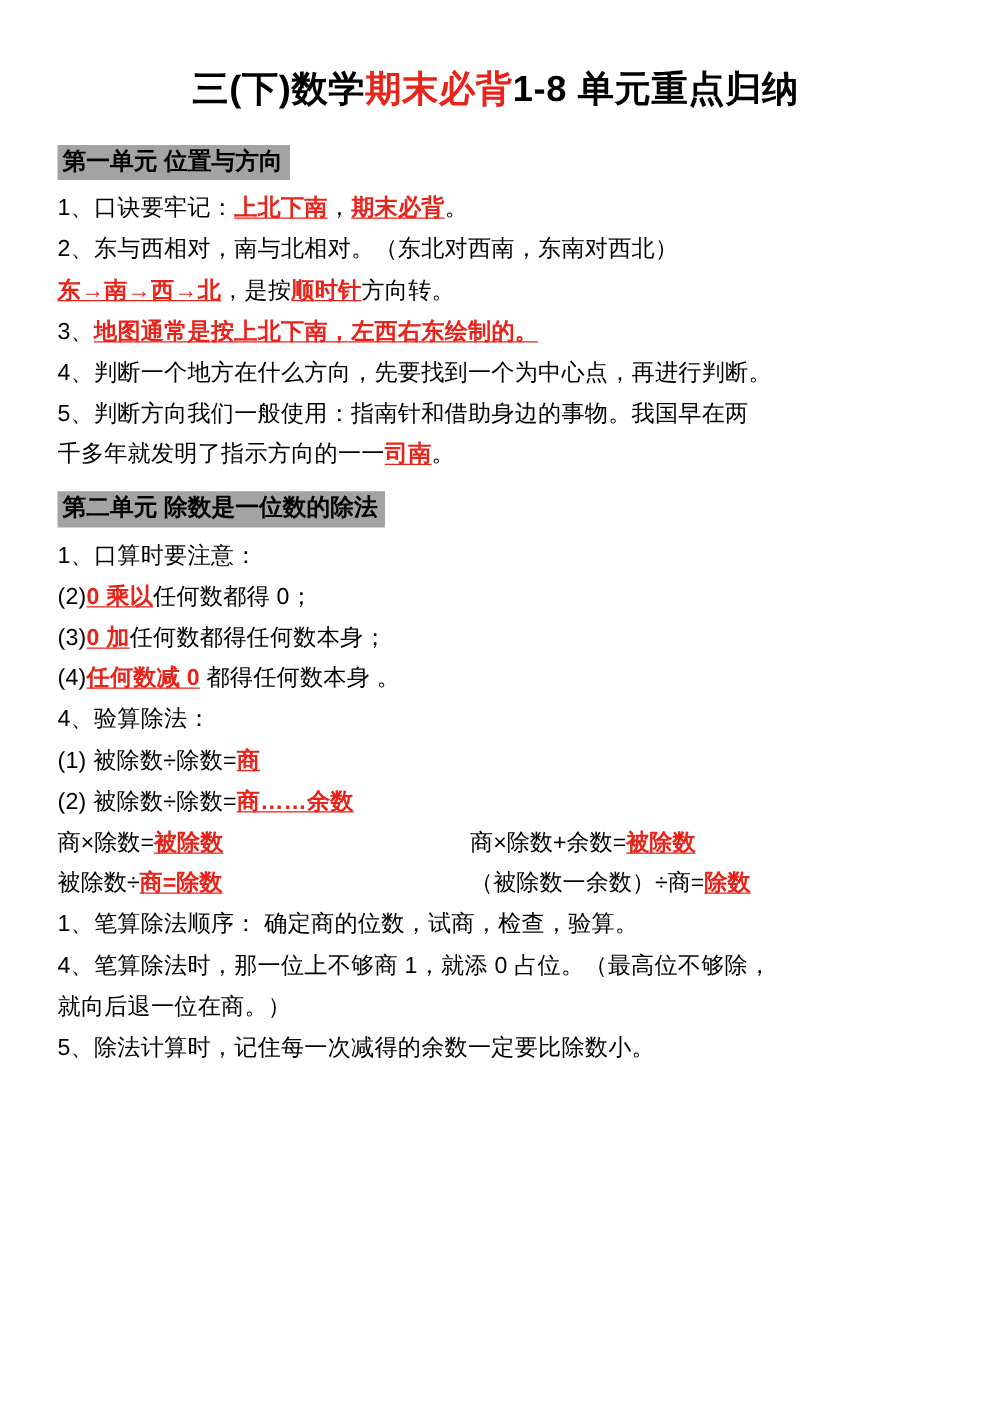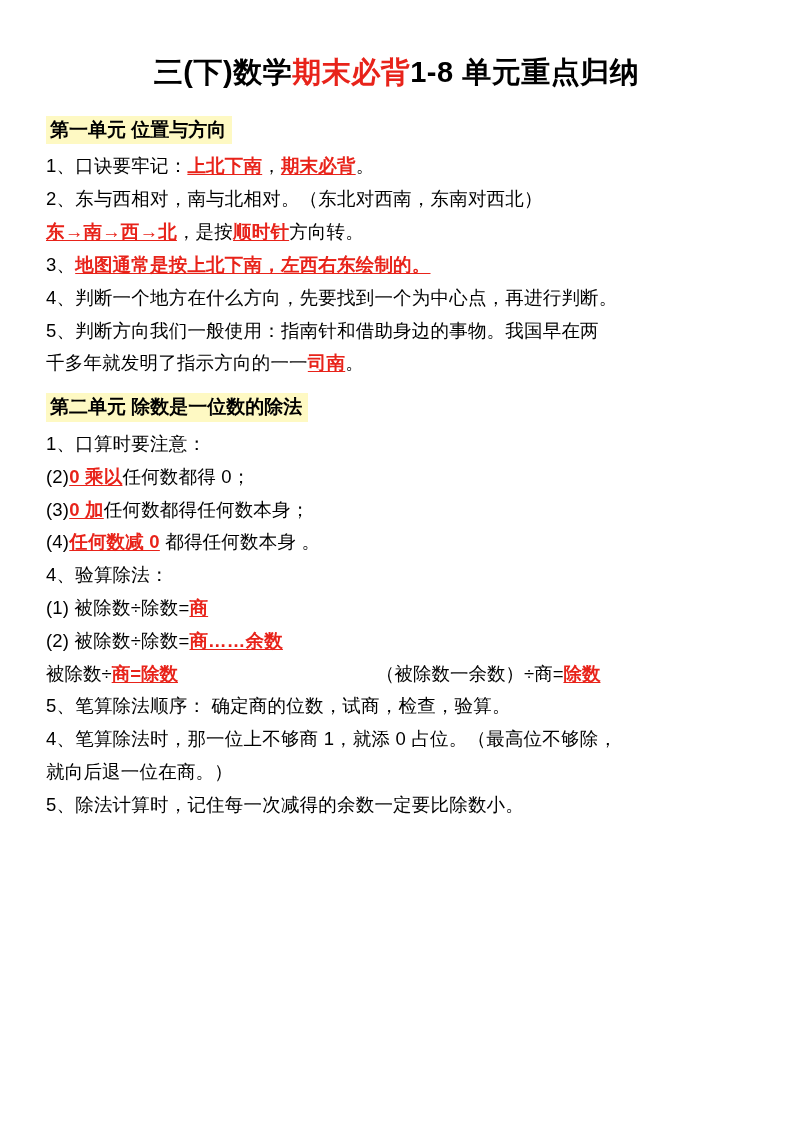--- a/index.html
+++ b/index.html
@@ -29,21 +29,21 @@
     letter-spacing: 0.5px;
     margin: 10px 0 16px 0;
     line-height: 1.3;
     white-space: nowrap;
   }
   .doc-title .red {
     color: #e8231a;
   }
   .unit-head {
     display: inline-block;
-    background: #fef9c3;
+    background: #a3a3a3;
     font-size: 19px;
     font-weight: bold;
     padding: 2px 6px 3px 4px;
     margin: 8px 0 4px 0;
     line-height: 1.25;
   }
   .unit-head-wrap {
     margin: 6px 0 2px 0;
   }
   p.line {
@@ -102,24 +102,28 @@
       <p class="line"><span>1、口算时要注意：</span></p>
       <p class="line"><span>(2)</span><span class="red-ub">0 乘以</span><span>任何数都得 0；</span></p>
       <p class="line"><span>(3)</span><span class="red-ub">0 加</span><span>任何数都得任何数本身；</span></p>
       <p class="line"><span>(4)</span><span class="red-ub">任何数减 0</span><span> 都得任何数本身 。</span></p>
       <p class="line"><span>4、验算除法：</span></p>
       <p class="line"><span>(1) 被除数÷除数=</span><span class="red-ub">商</span></p>
       <p class="line"><span>(2) 被除数÷除数=</span><span class="red-ub">商……余数</span></p>
     </div>
   <div id="sec2-formulas">
       <div class="two-col">
+        <div class="c1"><span>商×除数=</span><span class="red-ub">被除数</span></div>
+        <div class="c2"><span>商×除数+余数=</span><span class="red-ub">被除数</span></div>
+      </div>
+      <div class="two-col">
         <div class="c1"><span>被除数÷</span><span class="red-ub">商=除数</span></div>
         <div class="c2"><span>（被除数一余数）÷商=</span><span class="red-ub">除数</span></div>
       </div>
     </div>
   <div id="sec2-body-b">
-      <p class="line"><span>5、笔算除法顺序： 确定商的位数，试商，检查，验算。</span></p>
+      <p class="line"><span>1、笔算除法顺序： 确定商的位数，试商，检查，验算。</span></p>
       <p class="line"><span>4、笔算除法时，那一位上不够商 1，就添 0 占位。（最高位不够除，</span></p>
       <p class="line"><span>就向后退一位在商。）</span></p>
       <p class="line"><span>5、除法计算时，记住每一次减得的余数一定要比除数小。</span></p>
     </div>
 
 </div>
 
 </body></html>

